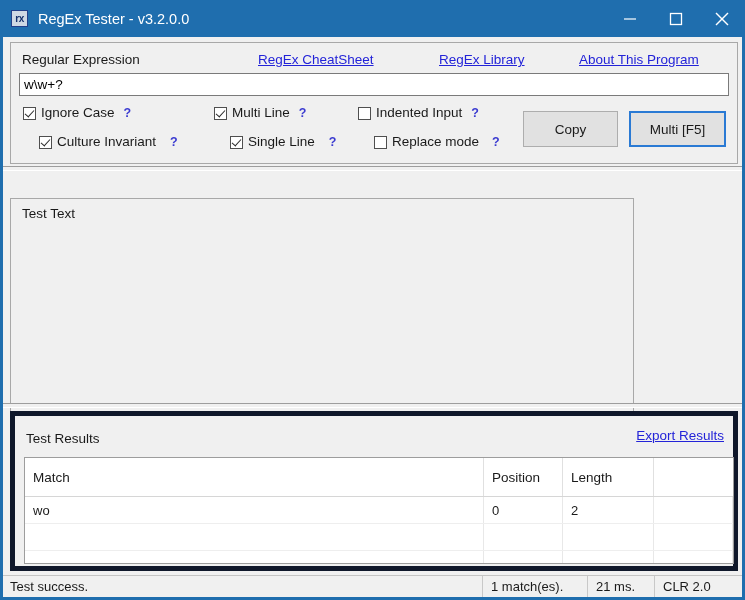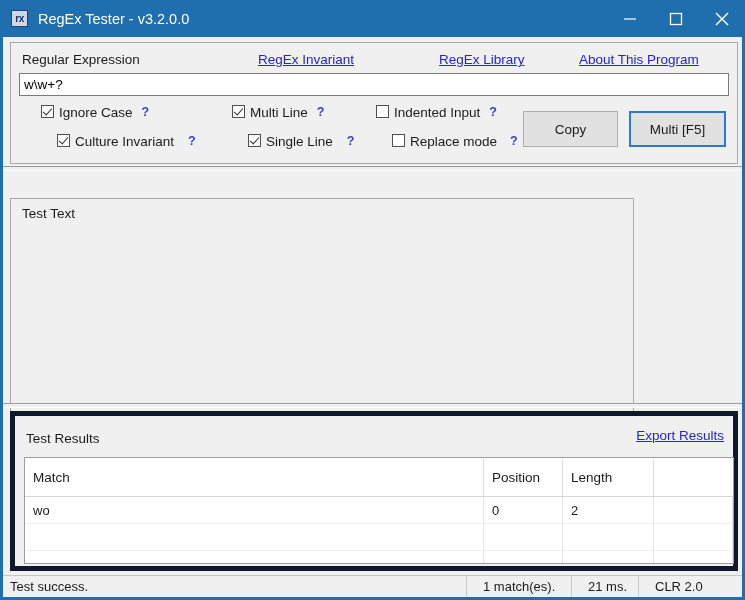--- a/index.html
+++ b/index.html
@@ -137,24 +137,23 @@
   .opts {
     position: absolute;
     left: 12px;
     top: 62px;
     width: 500px;
     height: 55px;
   }
   .opt {
     position: absolute;
     display: flex;
-    align-items: flex-start;
+    align-items: flex-end;
     white-space: nowrap;
     cursor: default;
-    margin-left: 18px;
   }
   .cb {
     width: 13px;
     height: 13px;
     border: 1px solid #4f4f4f;
     background: #ffffff;
     box-sizing: border-box;
     position: relative;
     flex: 0 0 auto;
   }
@@ -355,21 +354,21 @@
     box-sizing: border-box;
     display: flex;
     align-items: center;
     font-size: 13px;
     color: #1a1a1a;
   }
   .sb-cell {
     height: 22px;
     display: flex;
     align-items: center;
-    padding: 0 16px;
+    padding: 0 8px;
     box-sizing: border-box;
     white-space: nowrap;
   }
   .sb-status { flex: 1 1 auto; padding-left: 10px; }
   .sb-sep { border-left: 1px solid #c8c8c8; }
   .sb-matches { width: 105px; }
   .sb-time    { width: 67px; }
   .sb-clr     { width: 75px; }
   .sb-grip    { width: 16px; }
 </style>
@@ -398,21 +397,21 @@
             <line x1="14" y1="2" x2="2" y2="14" stroke="#ffffff" stroke-width="1.4"></line>
           </svg>
       </div>
     </div>
   </div>
 
   <div class="panel-top">
 
     <div class="row-labels">
       <div class="lbl-regex">Regular Expression</div>
-      <a class="hlink link-cheat">RegEx Invariant</a>
+      <a class="hlink link-cheat">RegEx CheatSheet</a>
       <a class="hlink link-lib">RegEx Library</a>
       <a class="hlink link-about">About This Program</a>
     </div>
 
     <input class="regex-input" type="text" value="w\w+?" style="">
 
     <div class="opts">
 
       <div class="opt c1 r1">
         <span class="cb checked"></span>

